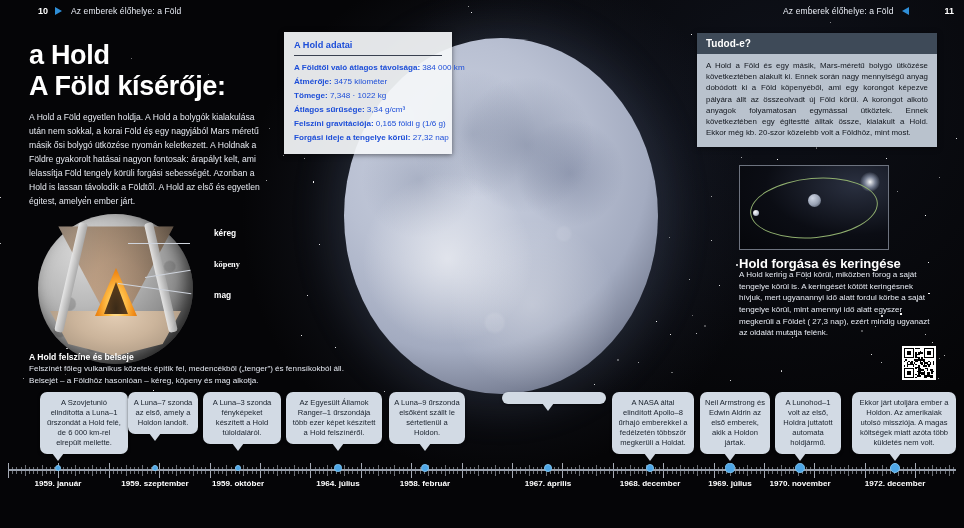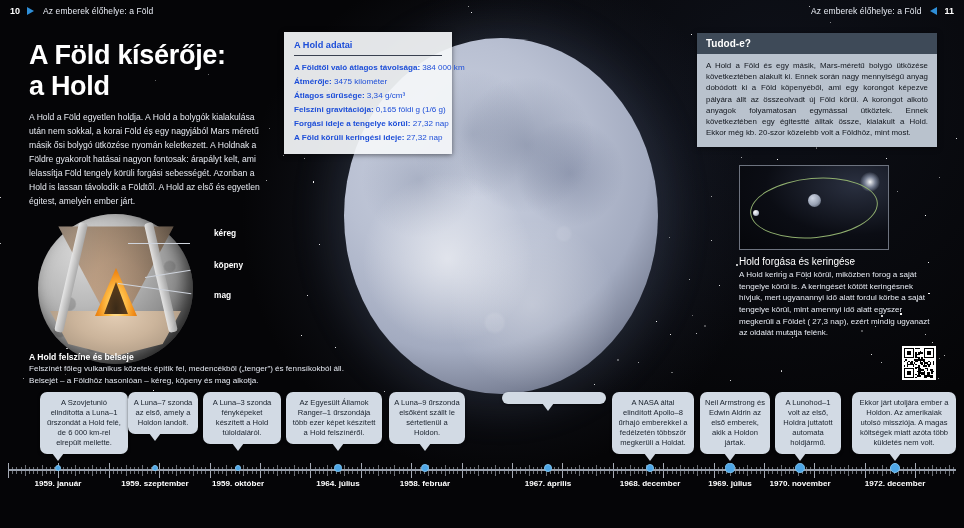--- a/index.html
+++ b/index.html
@@ -50,21 +50,21 @@
       radial-gradient(circle at 48% 80%, rgba(255,255,255,0.10) 0 2.5%, rgba(0,0,0,0) 3.5%),
       radial-gradient(circle at 82% 62%, rgba(0,0,0,0.10) 0 4%, rgba(0,0,0,0) 5%);
     mix-blend-mode: screen;
   }
 
   
   .hdr { position: absolute; top: 0; height: 22px; display: flex; align-items: center;
          font-size: 8.5px; color: #e9edf5; }
   .hdr-l { left: 10px; }
   .hdr-r { right: 10px; }
-  .hdr .pg { font-weight: bold; font-size: 9px; color: #fff; }
+  .hdr .pg { font-weight: bold; font-size: 9px; color: #fff; margin-left: 28px; }
   .hdr .ttl { letter-spacing: .1px; }
   .tri { width: 0; height: 0; display: inline-block; }
   .tri-r { border-top: 4.5px solid transparent; border-bottom: 4.5px solid transparent; border-left: 7px solid #2f8fd8; }
   .tri-l { border-top: 4.5px solid transparent; border-bottom: 4.5px solid transparent; border-right: 7px solid #2f8fd8; }
 
   
   .title {
     position: absolute; left: 29px; top: 40px; width: 270px;
     font-size: 27px; line-height: 1.13; font-weight: bold; color: #fff;
     letter-spacing: -0.3px;
@@ -186,21 +186,21 @@
   .orb-moon {
     position: absolute; left: 13px; top: 44px; width: 6px; height: 6px; border-radius: 50%;
     background: radial-gradient(circle at 35% 32%, #fff 0%, #b8bfcd 60%, #5a6070 100%);
   }
   .orb-sun {
     position: absolute; left: 120px; top: 6px; width: 20px; height: 20px; border-radius: 50%;
     background: radial-gradient(circle, rgba(255,255,255,0.95) 0%, rgba(215,228,255,0.45) 38%, rgba(160,190,255,0) 72%);
   }
   .orbit-title {
     position: absolute; left: 739px; top: 256px; width: 200px;
-    font-size: 10px; font-weight: normal; color: #fff;
+    font-size: 13px; font-weight: bold; color: #fff;
   }
   .orbit-body {
     position: absolute; left: 739px; top: 269px; width: 198px;
     font-size: 8.05px; line-height: 1.45; color: #e5e9f1;
   }
 
   
   .qr { position: absolute; left: 902px; top: 346px; width: 34px; height: 34px; background:#fff; padding:2px; }
   .qr svg { display: block; }
 
@@ -424,55 +424,55 @@
     <span class="tri tri-r" style="margin:0 9px 0 7px;"></span>
     <span class="ttl">Az emberek élőhelye: a Föld</span>
   </div>
   <div class="hdr hdr-r">
     <span class="ttl">Az emberek élőhelye: a Föld</span>
     <span class="tri tri-l" style="margin:0 7px 0 9px;"></span>
     <span class="pg">11</span>
   </div>
 
   <div class="title">
+    <div>a Hold</div>
     <div>A Föld kísérője:</div>
-    <div>a Hold</div>
   </div>
   <div class="lead">A Hold a Föld egyetlen holdja. A Hold a bolygók kialakulása után nem sokkal, a korai Föld és egy nagyjából Mars méretű másik ősi bolygó ütközése nyomán keletkezett. A Holdnak a Földre gyakorolt hatásai nagyon fontosak: árapályt kelt, ami lelassítja Föld tengely körüli forgási sebességét. Azonban a Hold is lassan távolodik a Földtől. A Hold az első és egyetlen égitest, amelyen ember járt.</div>
 
   <div class="cut-wrap">
     <div class="cut-sphere"></div>
     <div class="wedge"></div>
     <div class="wedge-shade"></div>
     <div class="floor"></div>
     <div class="core"></div>
     <div class="core-inner"></div>
     <div class="rim-l"></div>
     <div class="rim-r"></div>
   </div>
   <div class="leader" style="left:128px; top:243px; width:62px;"></div>
   <div class="leader" style="left:145px; top:277px; width:46px; transform: rotate(-9deg);"></div>
   <div class="leader" style="left:118px; top:283px; width:74px; transform: rotate(8deg);"></div>
   <div class="diag-label" style="left:214px; top:228px;">kéreg</div>
-  <div class="diag-label" style="left:214px; top:260px;">köpeny</div>
+  <div class="diag-label" style="left:214px; top:260px;font-family:Liberation Serif, serif;">köpeny</div>
   <div class="diag-label" style="left:214px; top:290px;">mag</div>
 
   <div class="cut-cap-t">A Hold felszíne és belseje</div>
   <div class="cut-cap-b">Felszínét főleg vulkanikus kőzetek építik fel, medencékből („tenger”) és fennsíkokból áll. Belsejét – a Földhöz hasonlóan – kéreg, köpeny és mag alkotja.</div>
 
   <div class="databox">
     <h3>A Hold adatai</h3>
     <div class="rule"></div>
     <ul id="facts-list">
         <li><b>A Földtől való átlagos távolsága:</b><span> 384 000 km</span></li>
         <li><b>Átmérője:</b><span> 3475 kilométer</span></li>
+        <li><b>Tömege:</b><span> 7,348 · 1022 kg</span></li>
         <li><b>Átlagos sűrűsége:</b><span> 3,34 g/cm³</span></li>
         <li><b>Felszíni gravitációja:</b><span> 0,165 földi g (1/6 g)</span></li>
         <li><b>Forgási ideje a tengelye körül:</b><span> 27,32 nap</span></li>
-        <li><b>A Föld körüli keringési ideje:</b><span> 27,32 nap</span></li>
       </ul>
   </div>
 
   <div class="tudod">
     <div class="tudod-h">Tudod-e?</div>
     <div class="tudod-b">A Hold a Föld és egy másik, Mars-méretű bolygó ütközése következtében alakult ki. Ennek során nagy mennyiségű anyag dobódott ki a Föld köpenyéből, ami egy korongot képezve pályára állt az összeolvadt új Föld körül. A korongot alkotó anyagok folyamatosan egymással ütköztek. Ennek következtében egy égitestté álltak össze, kialakult a Hold. Ekkor még kb. 20-szor közelebb volt a Földhöz, mint most.</div>
   </div>
 
   <div class="orbit-fig">
     <div class="orb-sun"></div>

